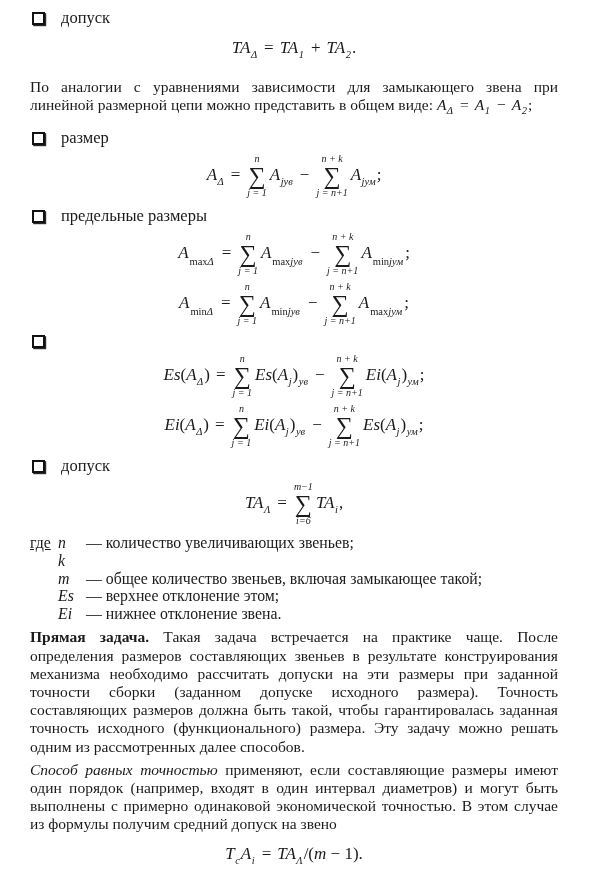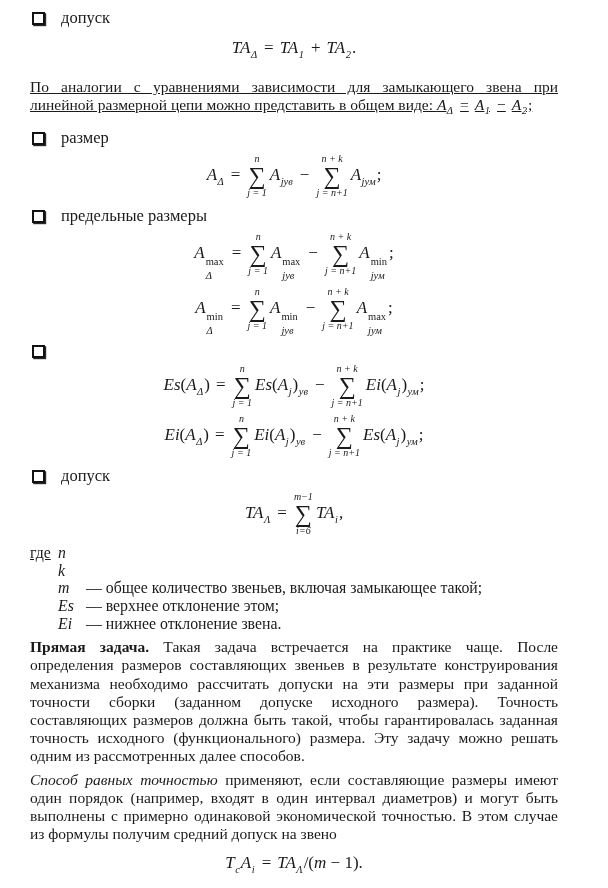--- a/index.html
+++ b/index.html
@@ -23,31 +23,31 @@
   
   .formula { text-align:center; font-size:17px; margin:6px 0 4px; white-space:nowrap; }
   .formula.simple { padding:4px 0; }
   .mv { font-style:italic; }
   .mr { font-style:normal; }
   .mop { font-style:normal; margin:0 6px; }
   .msub { font-size:10.5px; font-style:italic; vertical-align:-5px; margin:0 1px 0 0.5px; }
   .sum { display:inline-flex; flex-direction:column; align-items:center; vertical-align:middle; margin:0 3px 0 1px; }
   .sum .lim { font-size:10px; font-style:italic; line-height:1; white-space:nowrap; }
   .sum .sigma { font-size:24px; line-height:1; font-style:normal; }
-  .ss { display:inline-flex; flex-direction:column; align-items:flex-start; line-height:1; vertical-align:-7px; font-size:10.5px; margin:0 2px 0 1px; }
+  .ss { display:inline-flex; flex-direction:row; align-items:flex-start; line-height:1; vertical-align:-7px; font-size:10.5px; margin:0 2px 0 1px; }
   .ss .ssup { font-style:normal; margin-bottom:3px; }
   .ss .ssub { font-style:italic; }
   .inline-f { white-space:nowrap; }
   .inline-f .msub { vertical-align:-4px; }
 
   
   .para { text-align:justify; font-size:15.5px; line-height:18.2px; margin:8px 0 4px; }
   .para .lead-bold { font-weight:bold; }
   .para .lead-italic { font-style:italic; }
-  .para.analogy { margin-top:14px;text-decoration:underline; }
+  .para.analogy { margin-top:14px; }
   .para.pryamaya { margin-top:6px; }
   .para.sposob { margin-top:5px; }
 
   
   .where { font-size:15.8px; line-height:17.6px; margin:8px 0 2px; }
   .where-row { display:flex; }
   .where-intro { width:28px; flex:0 0 28px;text-decoration:underline; }
   .where-var { width:28px; flex:0 0 28px; font-style:italic; }
   .where-text { flex:1; }
 </style>
@@ -148,20 +148,21 @@
   <div class="formula"><span class="mv">TA</span><span class="msub">Λ</span><span class="mop">=</span><span class="sum">
         <span class="lim">m−1</span>
         <span class="sigma">∑</span>
         <span class="lim">i=6</span>
       </span><span class="mv">TA</span><span class="msub">i</span><span class="mr">,</span></div>
 
   <div class="where">
     <div class="where-row">
       <span class="where-intro">где</span>
       <span class="where-var">n</span>
+      <span class="where-text">— количество увеличивающих звеньев;</span>
     </div>
     <div class="where-row">
       <span class="where-intro"></span>
       <span class="where-var">k</span>
     </div>
     <div class="where-row">
       <span class="where-intro"></span>
       <span class="where-var">m</span>
       <span class="where-text">— общее количество звеньев, включая замыкающее такой;</span>
     </div>

